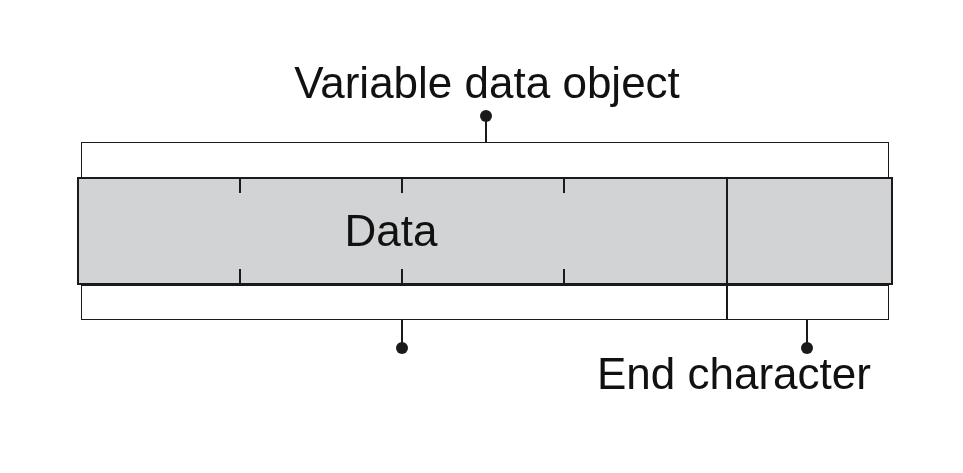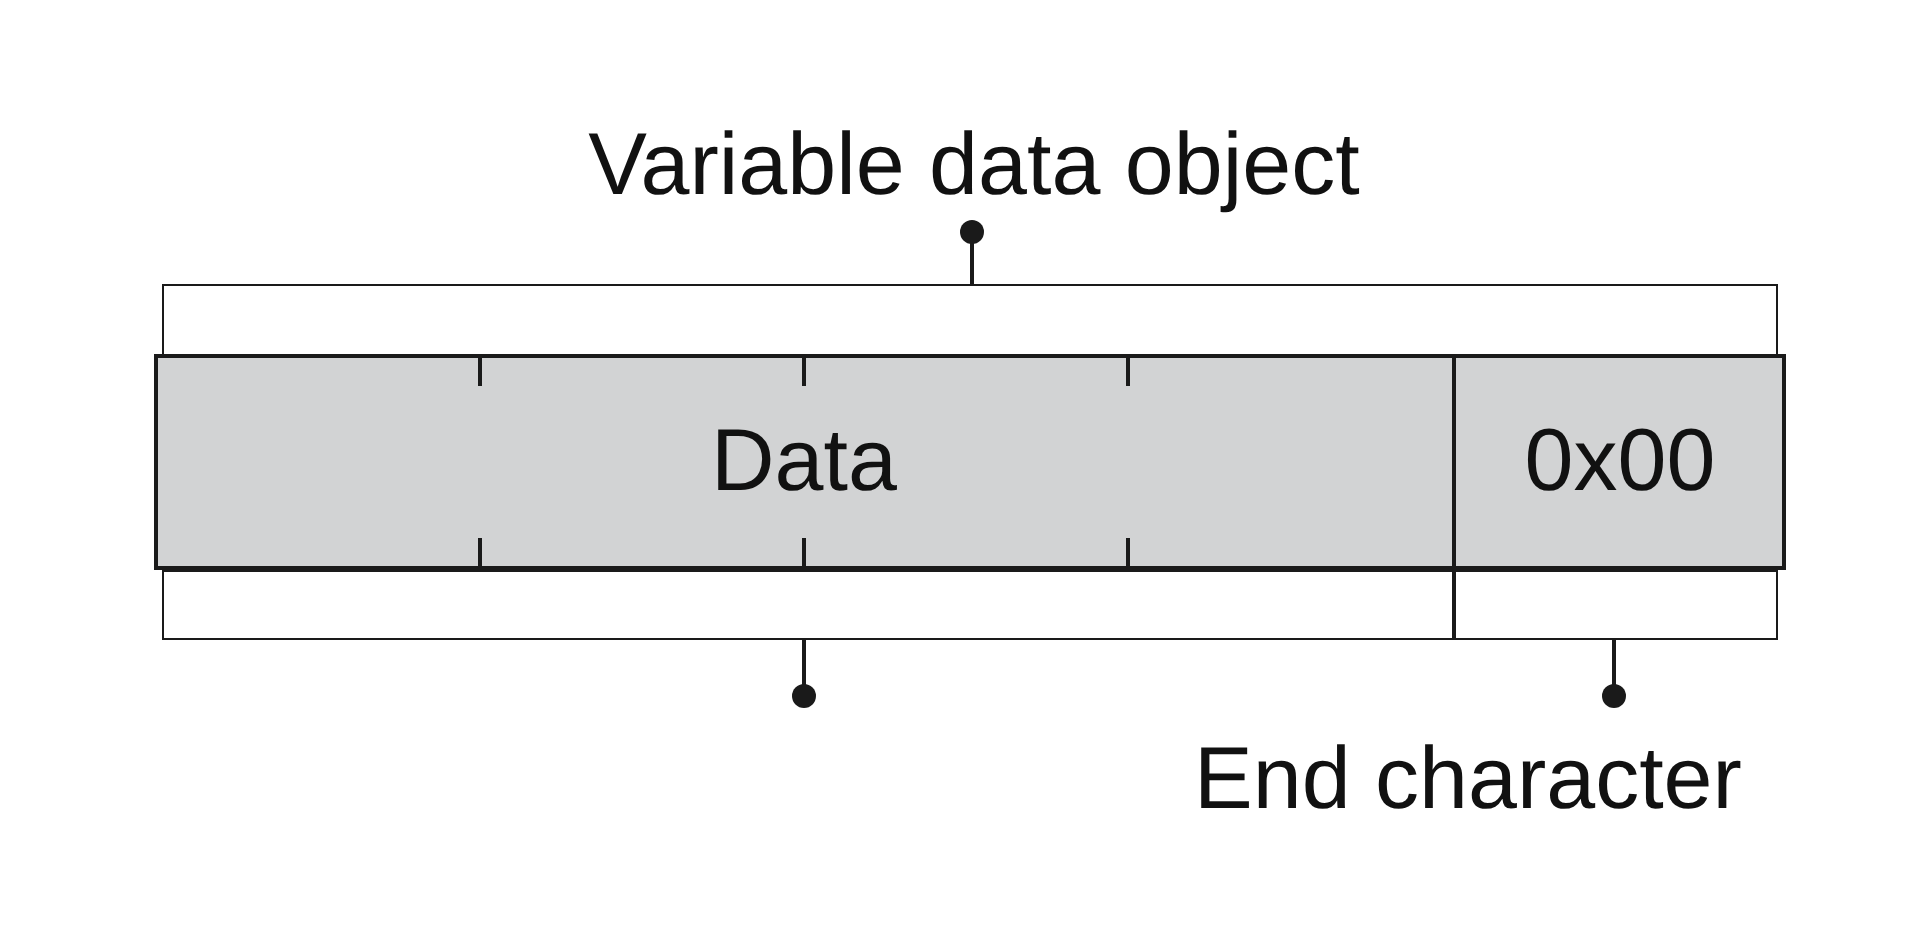--- a/index.html
+++ b/index.html
@@ -19,21 +19,21 @@
   }
   .lbl{
     position:absolute;
     font-size:44px;
     line-height:44px;
     white-space:nowrap;
     color:var(--text);
   }
   .lbl.top{left:87px;top:61px;width:800px;text-align:center;}
   .lbl.bottom-left{left:70px;top:352px;}
-  .lbl.bottom-right{left:597px;top:368px;}
+  .lbl.bottom-right{left:597px;top:352px;}
 
   .bracket{
     position:absolute;
     box-sizing:border-box;
     border:1.5px solid var(--line);
     background:var(--background);
   }
   .bracket.top-bracket{left:81px;top:142px;width:808px;height:36px;}
   .bracket.bottom-bracket{left:81px;top:285px;width:808px;height:35px;}
 
@@ -43,21 +43,21 @@
     left:77px;top:177px;width:816px;height:108px;
     background:var(--box_fill);
     border:2px solid var(--line);
   }
   .cell-label{
     position:absolute;
     display:flex;align-items:center;justify-content:center;
     font-size:44px;line-height:44px;
     color:var(--text);
   }
-  .cell-label.data{left:77px;top:177px;width:650px;height:108px;}
+  .cell-label.data{left:66px;top:177px;width:650px;height:108px;}
   .cell-label.end{left:727px;top:177px;width:166px;height:108px;}
 
   .tick{
     position:absolute;
     width:2px;height:14px;
     background:var(--line);
   }
   .tick.t1{left:239px;top:179px;}
   .tick.t2{left:401px;top:179px;}
   .tick.t3{left:563px;top:179px;}
@@ -105,21 +105,20 @@
 
   <div class="mainbox"></div>
   <span class="tick t1"></span>
   <span class="tick t2"></span>
   <span class="tick t3"></span>
   <span class="tick b1"></span>
   <span class="tick b2"></span>
   <span class="tick b3"></span>
   <span class="divider main-divider"></span>
   <div class="cell-label data">Data</div>
-  <div class="cell-label end">0x00</div>
 
   <div class="bracket bottom-bracket"></div>
   <span class="divider bracket-divider"></span>
 
   <span class="vline bl-leader"></span>
   <span class="dot bl-dot"></span>
   <span class="vline br-leader"></span>
   <span class="dot br-dot"></span>
 
   <div class="lbl bottom-right">End character</div>

